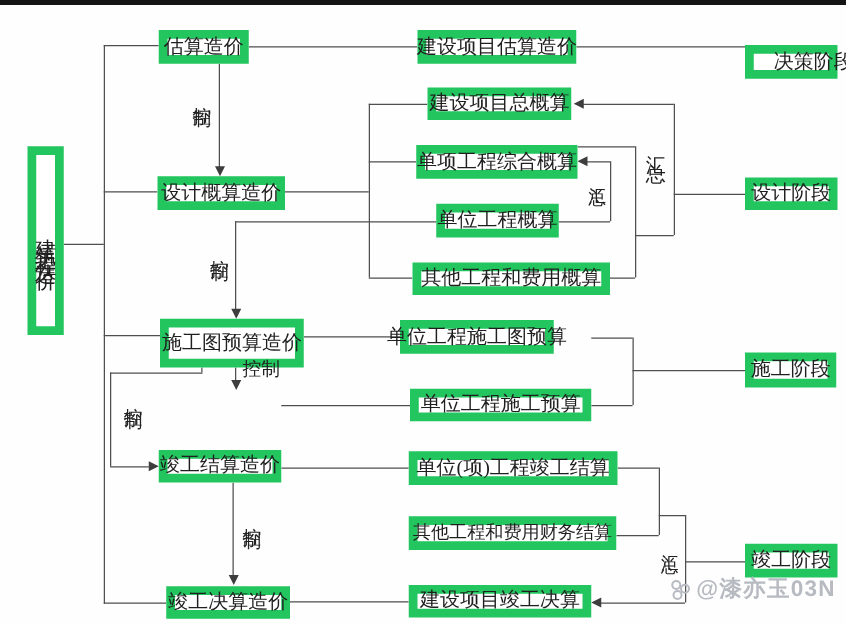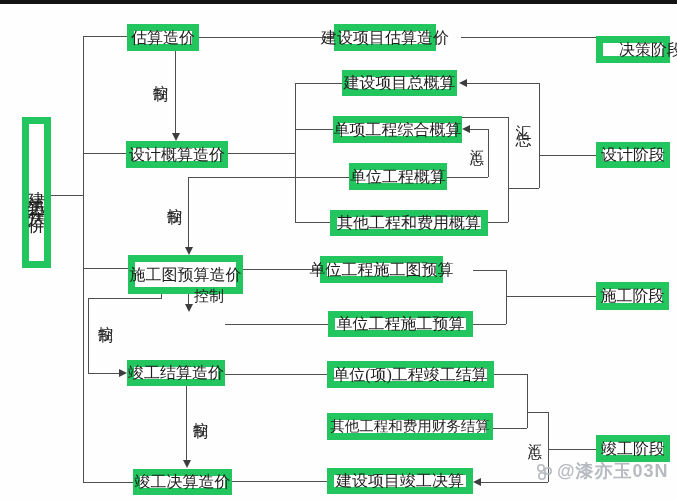--- a/index.html
+++ b/index.html
@@ -44,21 +44,21 @@
   <div class="band"></div>
 
   <div class="node vert" style="left:22px;top:117px;width:29px;height:151px;">建筑工程造价</div>
 
   <div class="node" style="left:127px;top:24px;width:72px;height:27px;">估算造价</div>
   <div class="node" style="left:126px;top:141px;width:102px;height:27px;">设计概算造价</div>
   <div class="node" style="left:128px;top:255px;width:115px;height:39px;">施工图预算造价</div>
   <div class="node" style="left:127px;top:360px;width:98px;height:26px;">竣工结算造价</div>
   <div class="node" style="left:133px;top:469px;width:99px;height:26px;">竣工决算造价</div>
 
-  <div class="node" style="left:334px;top:24px;width:102px;height:27px;">建设项目估算造价</div>
+  <div class="node" style="left:334px;top:24px;width:127px;height:27px;">建设项目估算造价</div>
   <div class="node" style="left:342px;top:70px;width:115px;height:26px;">建设项目总概算</div>
   <div class="node" style="left:333px;top:116px;width:129px;height:27px;">单项工程综合概算</div>
   <div class="node" style="left:349px;top:163px;width:98px;height:27px;">单位工程概算</div>
   <div class="node" style="left:330px;top:210px;width:158px;height:26px;">其他工程和费用概算</div>
   <div class="node" style="left:320px;top:256px;width:123px;height:27px;">单位工程施工图预算</div>
   <div class="node" style="left:328px;top:311px;width:145px;height:26px;">单位工程施工预算</div>
   <div class="node" style="left:327px;top:361px;width:167px;height:27px;">单位(项)工程竣工结算</div>
   <div class="node tight" style="left:327px;top:413px;width:166px;height:27px;">其他工程和费用财务结算</div>
   <div class="node" style="left:327px;top:468px;width:146px;height:26px;">建设项目竣工决算</div>
 

